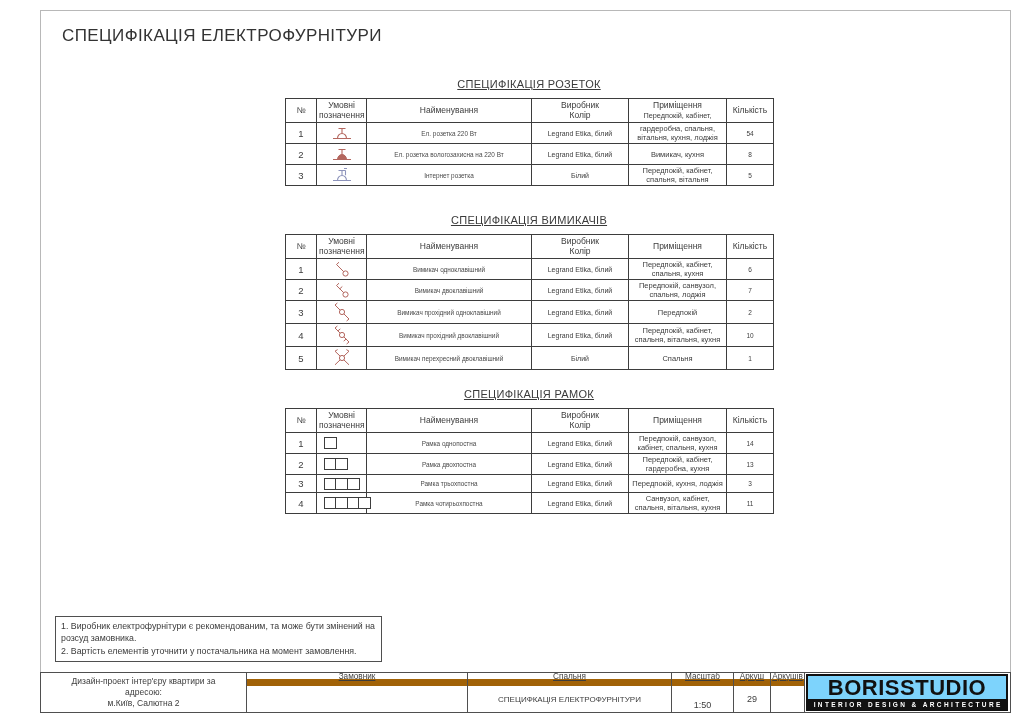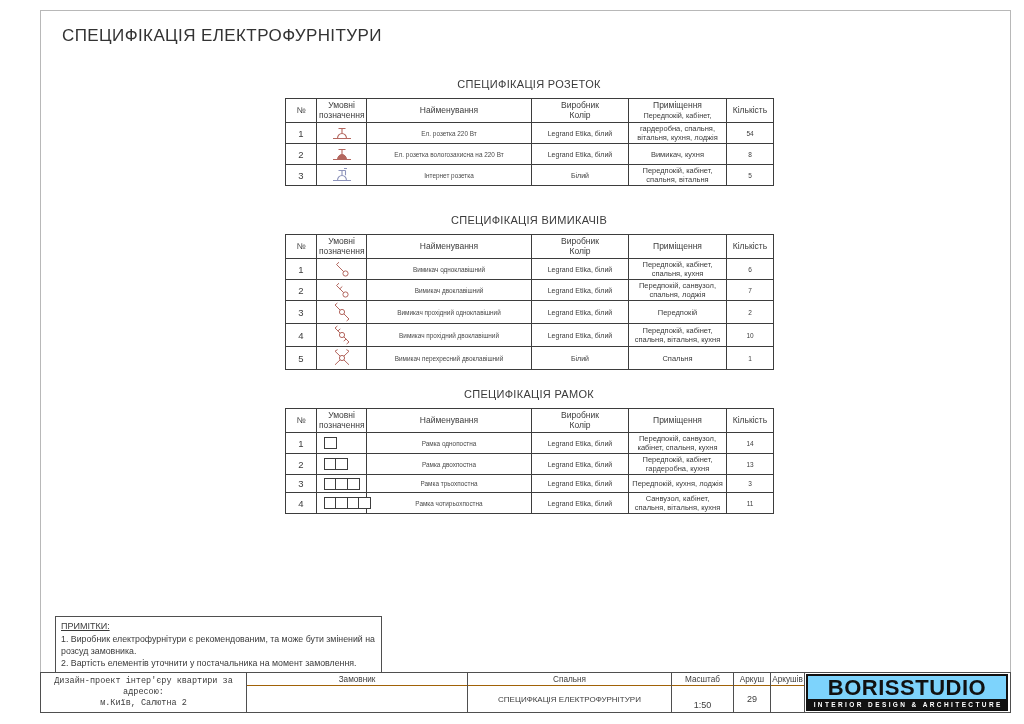--- a/index.html
+++ b/index.html
@@ -9,21 +9,21 @@
     font-family:"Liberation Sans", sans-serif;
     color:#3c3c3c;
     position:relative;
     overflow:hidden;
   }
   .sheet-border { position:absolute; left:40px; top:10px; width:971px; height:703px; border:1px solid #b8b8b8; }
   .page-title { position:absolute; left:62px; top:26px; font-size:17px; letter-spacing:0.4px; color:#333; }
 
   .spec-block { position:absolute; left:285px; width:488px; }
   .spec-heading { text-align:center; font-size:11px; letter-spacing:0.3px; margin-bottom:8px; color:#3a3a3a; }
-  .spec-heading span { }
+  .spec-heading span { text-decoration:underline; }
 
   table.spec { width:488px; border-collapse:collapse; table-layout:fixed; }
   .spec th, .spec td { border:1px solid var(--border); text-align:center; vertical-align:middle; padding:1px 2px; }
   .spec th { font-weight:normal; font-size:8.5px; line-height:1.15; height:24px; }
   .spec td { height:18px; }
   .c-num  { font-size:9.5px; }
   .c-name { text-align:left; padding-left:20px; font-size:6.4px; color:#4a4a4a; }
   .c-maker{ font-size:7px; }
   .c-rooms{ font-size:7.5px; line-height:1.2; }
   .c-qty  { font-size:6.5px; }
@@ -37,24 +37,24 @@
   .frame-sq { width:13px; height:12px; border:1.6px solid #3d3d3d; background:#fff; flex:0 0 auto; }
   .frame-sq + .frame-sq { margin-left:-1.6px; }
 
   .notes { position:absolute; left:55px; top:616px; width:327px; border:1px solid #4f4f4f;
            padding:3px 6px 4px 5px; font-size:8.8px; line-height:1.4; text-align:justify; color:#3a3a3a; }
   .notes-title { text-decoration:underline; font-size:9px; }
 
   .titleblock { position:absolute; left:40px; top:672px; width:971px; height:41px;
                 border:1px solid #4f4f4f; display:flex; background:#fff; }
   .tb-cell { border-right:1px solid #4f4f4f; display:flex; flex-direction:column; }
-  .tb-label { height:13px; border-bottom:1px solid #a16207; display:flex; align-items:center; justify-content:center; font-size:8.2px; }
+  .tb-label { height:13px; border-bottom:7px solid #a16207; display:flex; align-items:center; justify-content:center; font-size:8.2px;text-decoration:underline; }
   .tb-value { flex:1; display:flex; align-items:center; justify-content:center; font-size:9px; text-align:center; }
   .tb-project { width:206px; display:flex; flex-direction:column; align-items:center; justify-content:center;
-                font-size:8.5px; line-height:1.3; text-align:center;font-family:Liberation Mono, monospace; }
+                font-size:8.5px; line-height:1.3; text-align:center; }
   .w-client { width:221px; } .w-stage { width:204px; } .w-scale { width:62px;gap:12px; }
   .w-sheet { width:37px; } .w-sheets { width:34px; }
   .stage-val { font-size:8px; }
   .tb-logo { flex:1; position:relative; border-right:none; }
   .logo-box { position:absolute; left:1px; top:1px; right:2px; bottom:1px; border:2px solid #111;
               display:flex; flex-direction:column; background:#7dd3fc; }
   .logo-name { flex:1; display:flex; align-items:center; justify-content:center; font-weight:800;
                font-size:22px; letter-spacing:0.5px; color:#111; line-height:1; }
   .logo-sub { background:#111; color:#fff; text-align:center; font-size:6.5px; letter-spacing:2.4px;
               padding:2px 0 1px 2.4px; font-weight:bold; }
@@ -306,21 +306,20 @@
         <td class="c-name">Рамка чотирьохпостна</td>
         <td class="c-maker">Legrand Etika, білий</td>
         <td class="c-rooms">Санвузол, кабінет, спальня, вітальня, кухня</td>
         <td class="c-qty">11</td>
       </tr>
     </tbody>
   </table>
 </div>
 
 <div class="notes">
-  <div class="notes-title">ПРИМІТКИ:</div>
   <div>1. Виробник електрофурнітури є рекомендованим, та може бути змінений на розсуд замовника.</div>
   <div>2. Вартість елементів уточнити у постачальника на момент замовлення.</div>
 </div>
 
 <div class="titleblock">
   <div class="tb-cell tb-project">
     <span>Дизайн-проект інтер'єру квартири за</span>
     <span>адресою:</span>
     <span>м.Київ, Салютна 2</span>
   </div>

